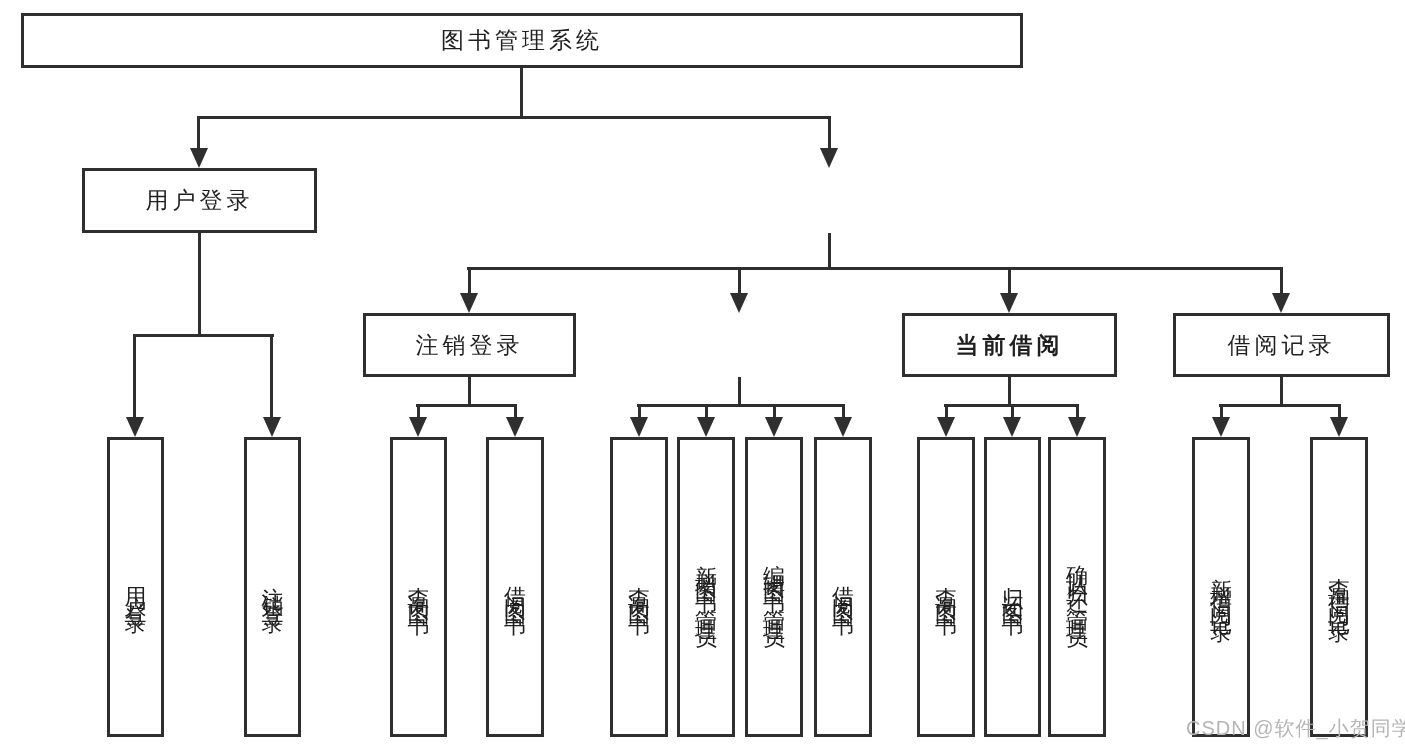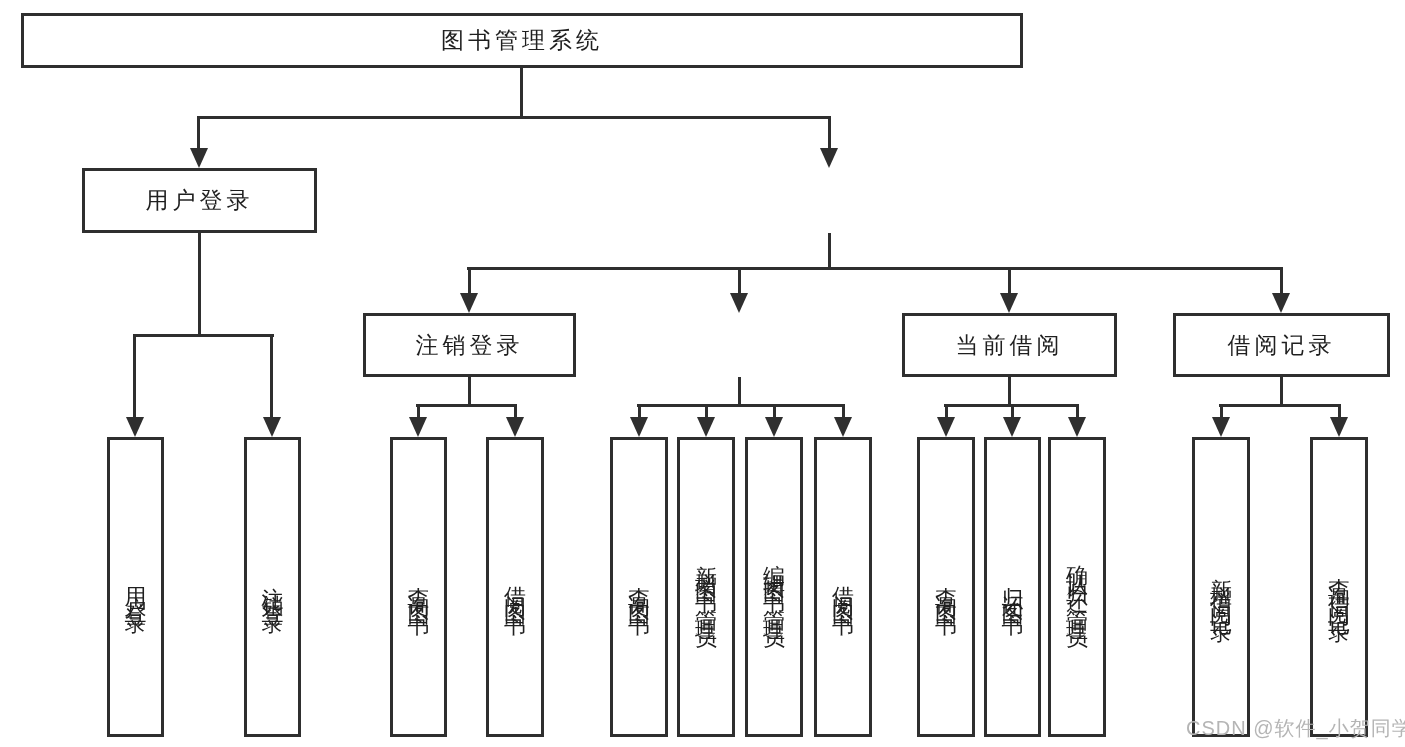--- a/index.html
+++ b/index.html
@@ -57,21 +57,21 @@
 </head>
 <body>
 
 <div class="canvas">
 
   <div class="box" style="left:21px; top:13px; width:1002px; height:55px;">图书管理系统</div>
 
   <div class="box" style="left:82px; top:168px; width:235px; height:65px;">用户登录</div>
 
   <div class="box" style="left:363px; top:313px; width:213px; height:64px;">注销登录</div>
-  <div class="box" style="left:902px; top:313px; width:215px; height:64px;">当前借阅</div>
+  <div class="box" style="left:902px; top:313px; width:215px; height:64px;font-weight:bold;">当前借阅</div>
   <div class="box" style="left:1173px; top:313px; width:217px; height:64px;">借阅记录</div>
 
   <div class="box vert" style="left:107px; top:437px; width:57px; height:300px;">用户登录</div>
   <div class="box vert" style="left:244px; top:437px; width:57px; height:300px;">注销登录</div>
 
   <div class="box vert" style="left:390px; top:437px; width:57px; height:300px;">查询图书</div>
   <div class="box vert" style="left:486px; top:437px; width:58px; height:300px;">借阅图书</div>
 
   <div class="box vert" style="left:610px; top:437px; width:58px; height:300px;">查询图书</div>
   <div class="box vert" style="left:677px; top:437px; width:58px; height:300px;">新增图书（管理员）</div>

